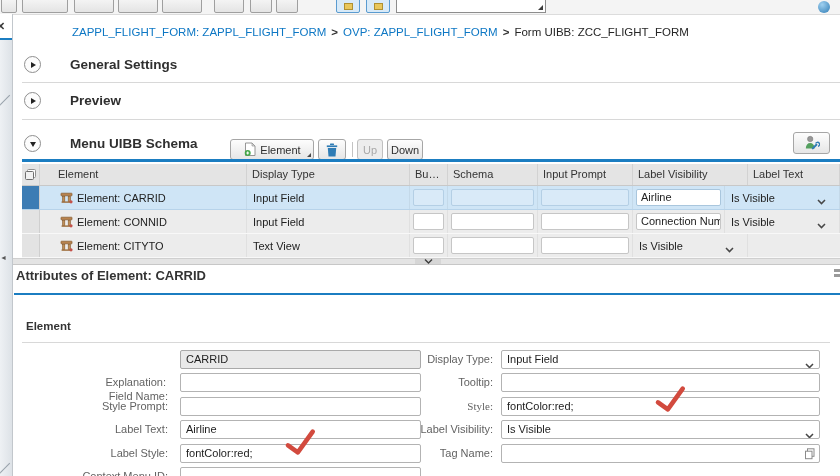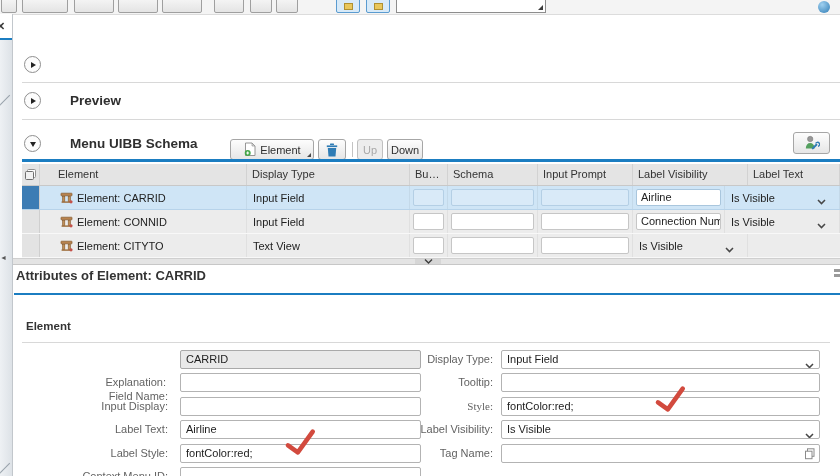--- a/index.html
+++ b/index.html
@@ -109,24 +109,26 @@
   <div class="left-rail">
     <span class="rail-x">✕</span>
     <div class="rail-top-line"></div>
     <div class="rail-strip">
       <div class="rail-grip" style="top:60px"></div>
       <div class="rail-grip" style="top:428px"></div>
     </div>
     <span class="rail-arrow">◄</span>
   </div>
 
+  <div class="breadcrumb"><span class="bc-item">ZAPPL_FLIGHT_FORM: ZAPPL_FLIGHT_FORM</span><span class="bc-sep">&gt;</span><span class="bc-item">OVP: ZAPPL_FLIGHT_FORM</span><span class="bc-sep">&gt;</span><span class="bc-item bc-last">Form UIBB: ZCC_FLIGHT_FORM</span></div>
 
   <div class="toggle" style="left:24px;top:56px">
       <span class="tri-r"></span>
     </div>
+  <div class="sec-title" style="left:70px;top:57px">General Settings</div>
   <div class="hdiv" style="top:82px"></div>
 
   <div class="toggle" style="left:24px;top:92px">
       <span class="tri-r"></span>
     </div>
   <div class="sec-title" style="left:70px;top:93px">Preview</div>
   <div class="hdiv" style="top:119px"></div>
 
   <div class="toggle" style="left:24px;top:135px">
       <span class="tri-d"></span>
@@ -308,21 +310,21 @@
     </div>
   <div class="bluebar" style="left:14px;top:293px;width:826px;height:2px"></div>
   <div class="group-title">Element</div>
   <div class="hdiv" style="top:342px;width:808px"></div>
 
   <div id="form-left">
       <div class="flabel" style="left: 36px; top: 353px; width: 132px; margin-top: 37px;">Field Name:</div>
       <div class="fbox fb-readonly" style="left: 180px; top: 350px; width: 241px;"><span class="fval">CARRID</span></div>
       <div class="flabel" style="left: 34px; top: 376.4px; width: 132px;">Explanation:</div>
       <div class="fbox fb-text" style="left: 180px; top: 373.4px; width: 241px;"><span class="fval"></span></div>
-      <div class="flabel" style="left: 36px; top: 399.8px; width: 132px;">Input Display:</div>
+      <div class="flabel" style="left: 36px; top: 399.8px; width: 132px;">Style Prompt:</div>
       <div class="fbox fb-text" style="left: 180px; top: 396.8px; width: 241px;"><span class="fval"></span></div>
       <div class="flabel" style="left: 36px; top: 423.2px; width: 132px;">Label Text:</div>
       <div class="fbox fb-text" style="left: 180px; top: 420.2px; width: 241px;"><span class="fval">Airline</span></div>
       <div class="flabel" style="left: 36px; top: 446.6px; width: 132px;">Label Style:</div>
       <div class="fbox fb-text" style="left: 180px; top: 443.6px; width: 241px;"><span class="fval">fontColor:red;</span></div>
       <div class="checkmark" style="left: 285px; top: 430px;"><svg width="32" height="25" viewBox="0 0 32 25">
           <path d="M3 14 L12 22 L29 3" fill="none" stroke="#d24a3e" stroke-width="4.6" stroke-linecap="round" stroke-linejoin="round"></path>
         </svg></div>
       <div class="flabel" style="left: 36px; top: 470px; width: 132px;">Context Menu ID:</div>
       <div class="fbox fb-select" style="left: 180px; top: 467px; width: 241px;"><span class="fval"></span><span class="f-chev"></span></div>

